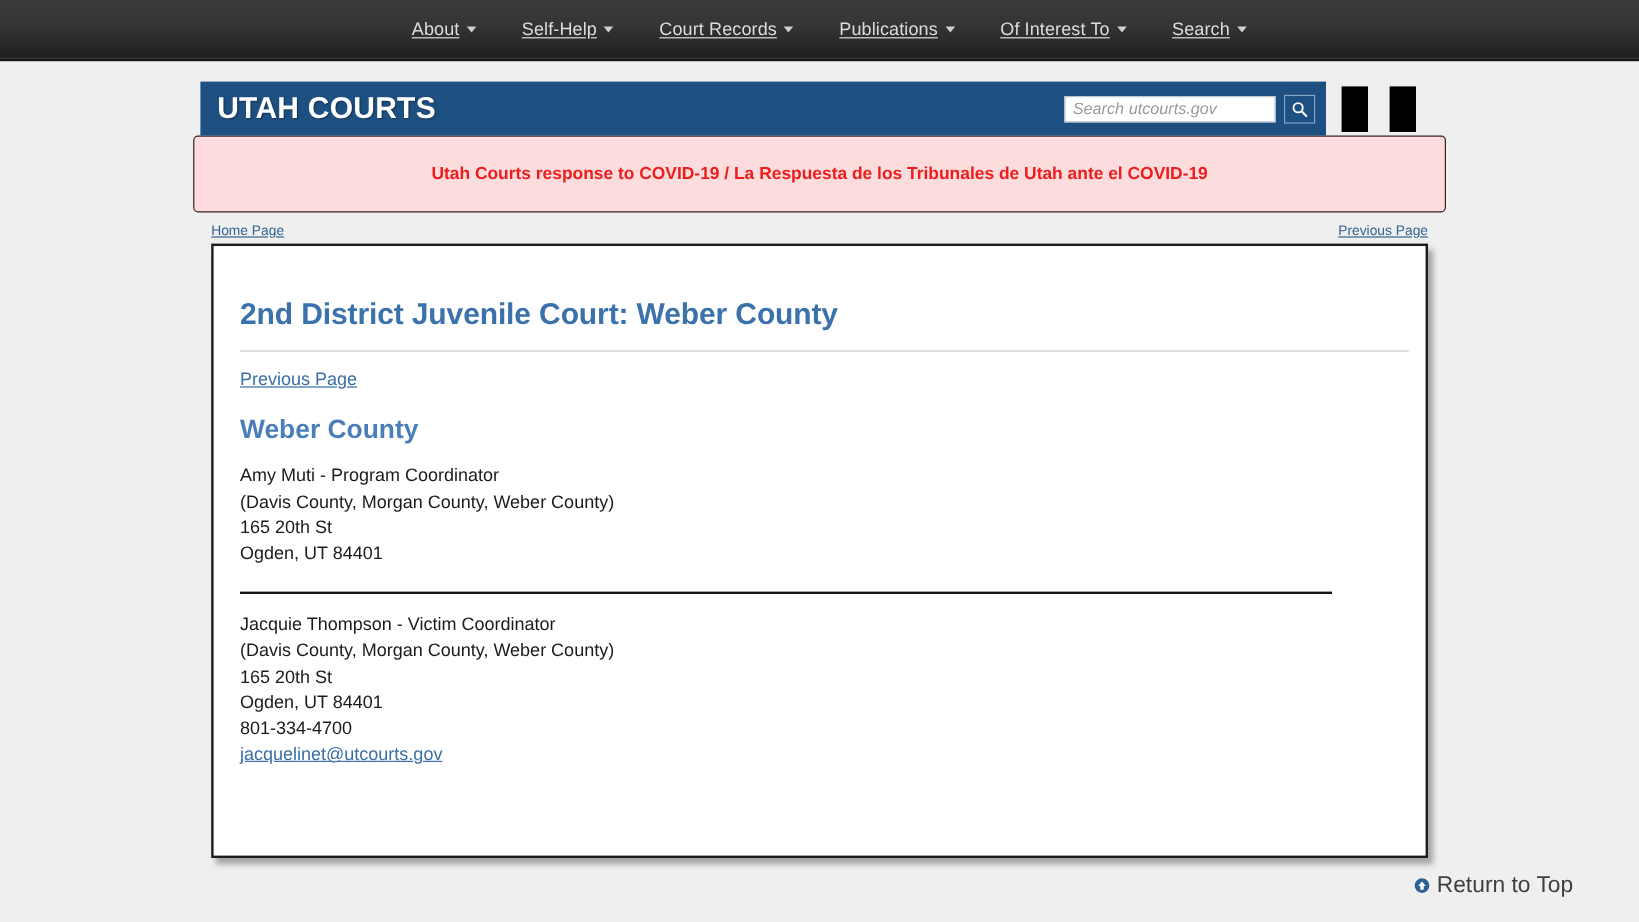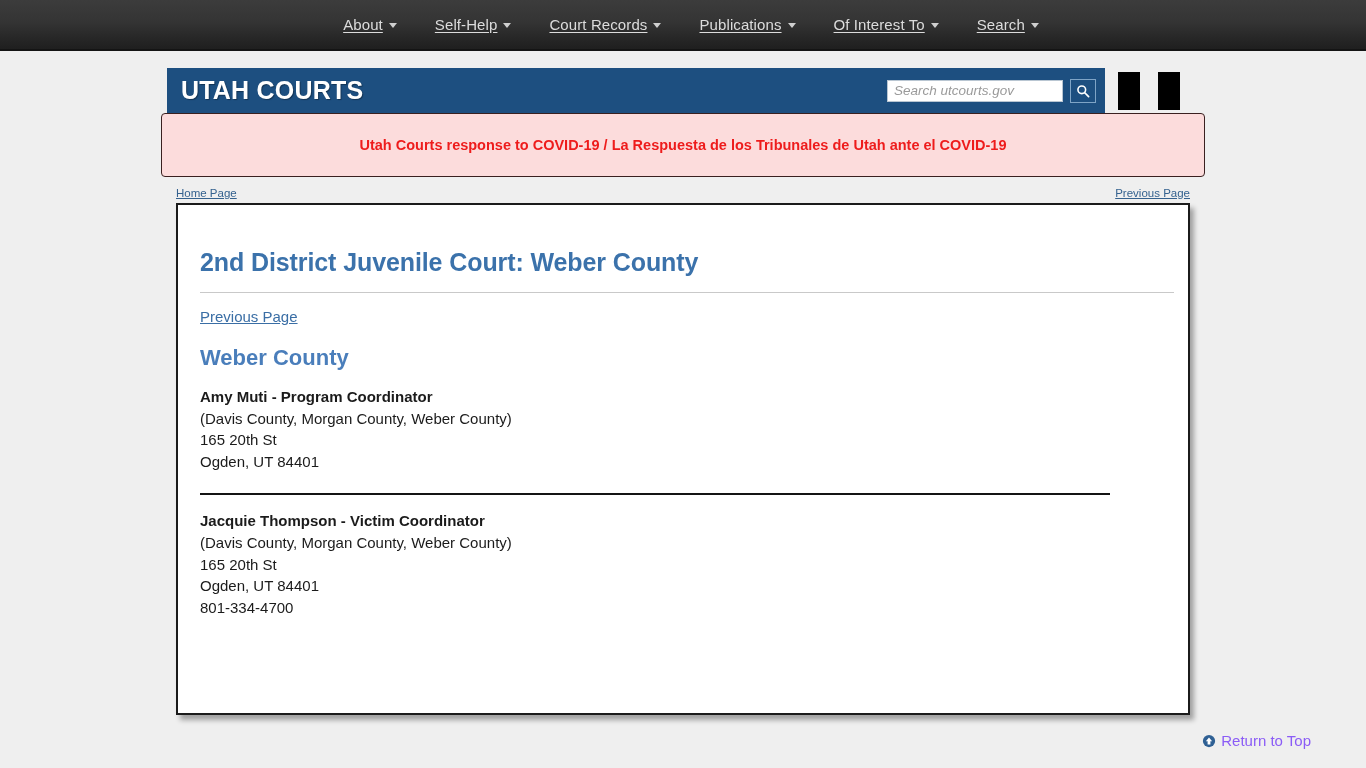--- a/index.html
+++ b/index.html
@@ -205,21 +205,21 @@
     font-weight: bold;
     margin: 19px 0 0 0;
   }
   .contact {
     margin-top: 15px;
     font-size: 15px;
     color: #1b1b1b;
     line-height: 21.6px;
   }
   .contact .who {
-    font-weight: bold;
+    font-weight: normal;
   }
   .contact .line {
     display: block;
   }
   .contact .email {
     color: #3a6ea5;
     text-decoration: underline;
     cursor: pointer;
   }
   .contact-sep {
@@ -230,22 +230,22 @@
   }
 
   
   .return-top {
     position: absolute;
     right: 55px;
     bottom: 19px;
     display: flex;
     align-items: center;
     gap: 5px;
-    color: #8b5cf6;
-    font-size: 15px;
+    color: #404040;
+    font-size: 19px;
     cursor: pointer;
   }
   .return-icon {
     display: inline-flex;
     align-items: center;
     justify-content: center;
   }
 </style>
 </head>
 <body>
@@ -321,20 +321,21 @@
   </div>
 
   <hr class="contact-sep">
 
   <div class="contact">
     <span class="line who">Jacquie Thompson - Victim Coordinator</span>
     <span class="line">(Davis County, Morgan County, Weber County)</span>
     <span class="line">165 20th St</span>
     <span class="line">Ogden, UT 84401</span>
     <span class="line">801-334-4700</span>
+    <a class="line email" href="#">jacquelinet@utcourts.gov</a>
   </div>
 </div>
 
 <div class="return-top">
   <span class="return-icon">
     <svg width="14" height="14" viewBox="0 0 16 16" aria-hidden="true">
       <circle cx="8" cy="8" r="7" fill="#2f6094"></circle>
       <path d="M8 4 L11.6 8.4 L9.6 8.4 L9.6 12 L6.4 12 L6.4 8.4 L4.4 8.4 Z" fill="#ffffff"></path>
     </svg>
   </span>

